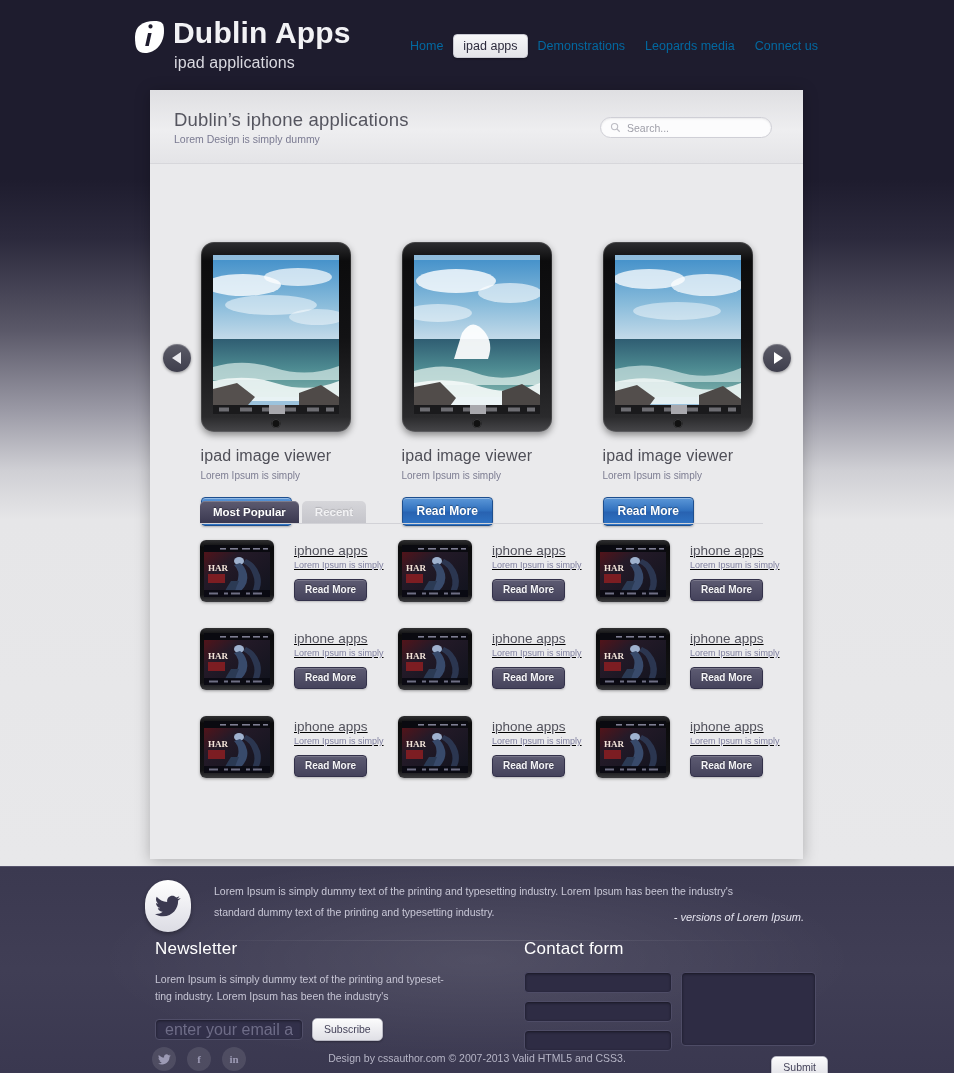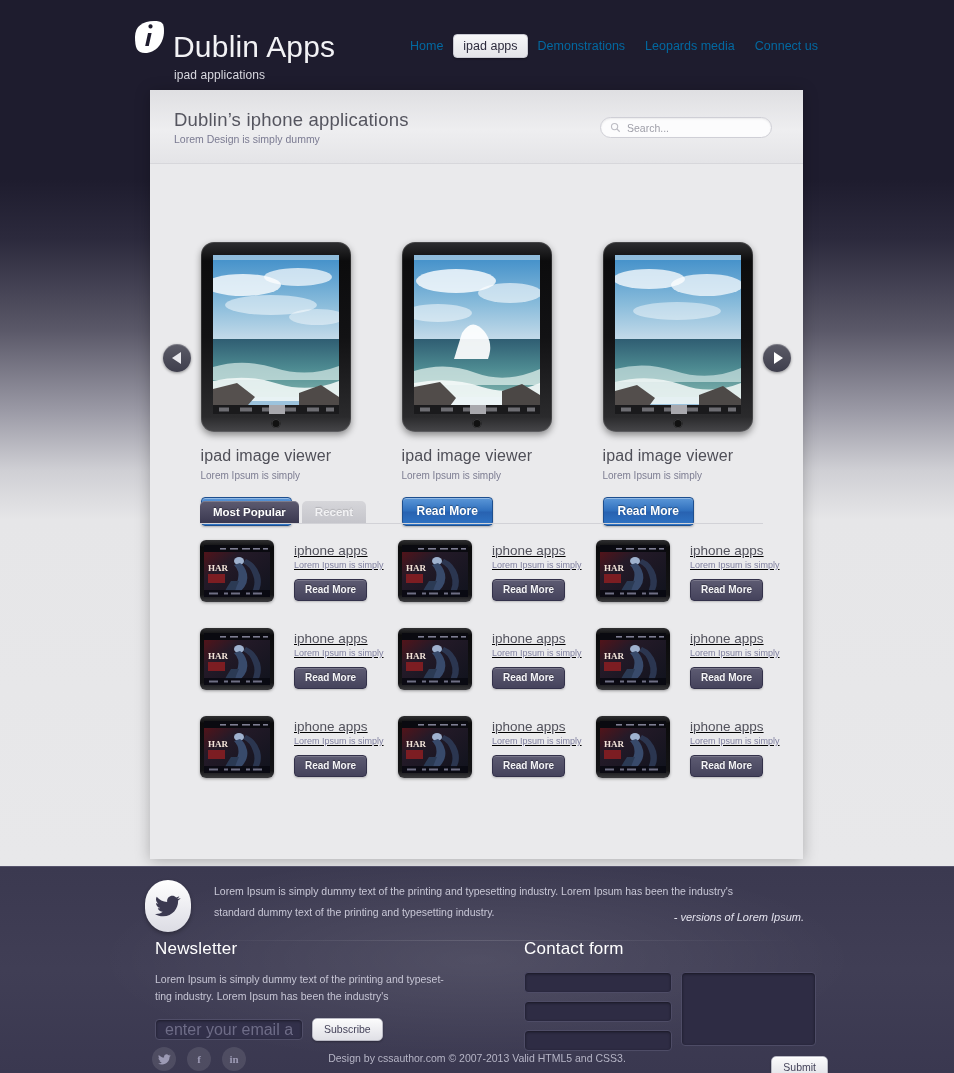--- a/index.html
+++ b/index.html
@@ -19,25 +19,25 @@
     position: absolute; top: 0; left: 0; width: 954px; height: 88px;
   }
   .brand { position: absolute; left: 133px; top: 16px; display: flex; align-items: flex-start; }
   .logo-mark {
     width: 32px; height: 34px; margin-right: 8px; margin-top: 4px;
     position: relative; flex: none;
   }
   .logo-mark svg { display: block; }
   .brand-text { display: block; }
   .brand-title {
-    font-size: 30px; color: #f2f2f5; font-weight: normal;
-    letter-spacing: 0.2px; line-height: 34px; white-space: nowrap; margin-top: 14px;
+    font-size: 30px; color: #f2f2f5; font-weight: bold;
+    letter-spacing: 0.2px; line-height: 34px; white-space: nowrap;
   }
   .brand-sub {
-    font-size: 12px; color: #d9d9e0; margin-top: 4px; margin-left: 1px;
+    font-size: 16px; color: #d9d9e0; margin-top: 4px; margin-left: 1px;
     letter-spacing: 0.1px;
   }
 
   .main-nav {
     position: absolute; left: 400px; top: 34px;
     display: flex; align-items: center; gap: 0px;
   }
   .nav-item {
     font-size: 12.5px; color: #0369a1; padding: 5px 10px;
     white-space: nowrap; cursor: pointer; border-radius: 4px;

